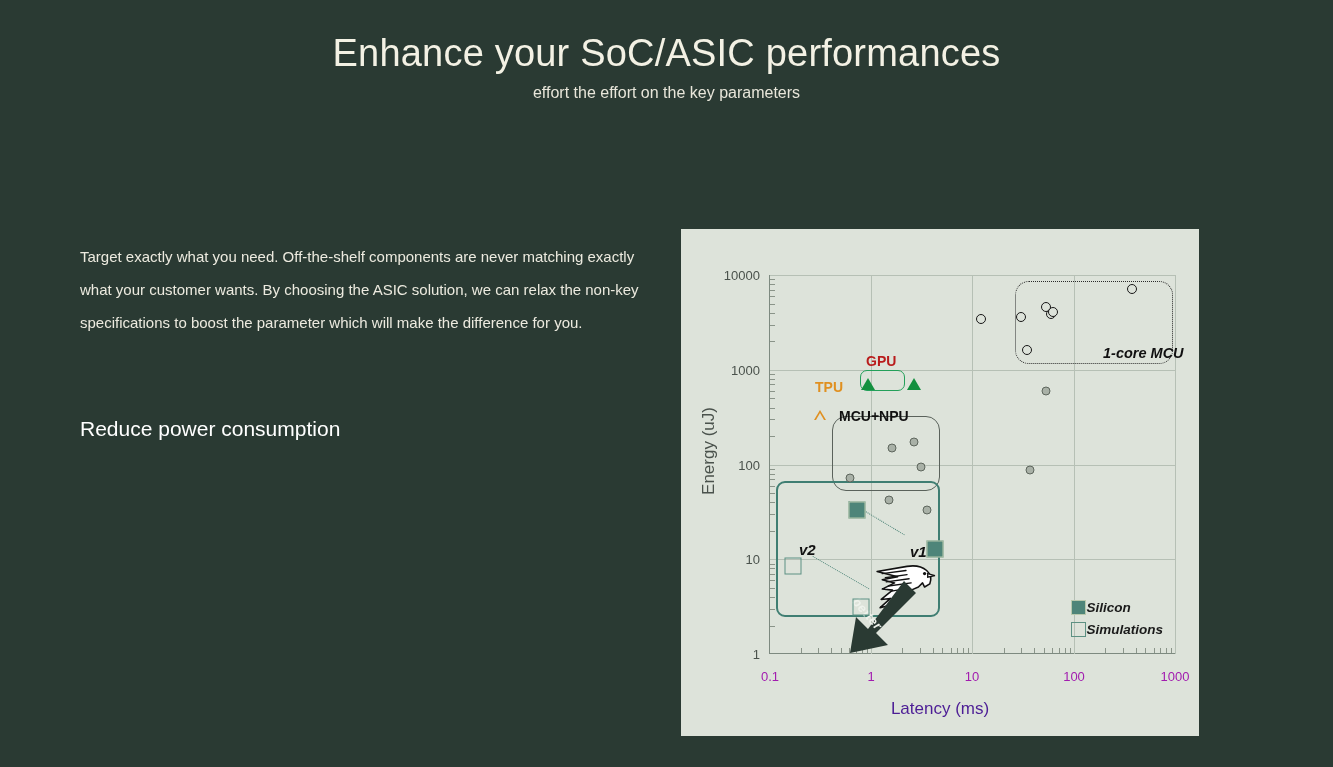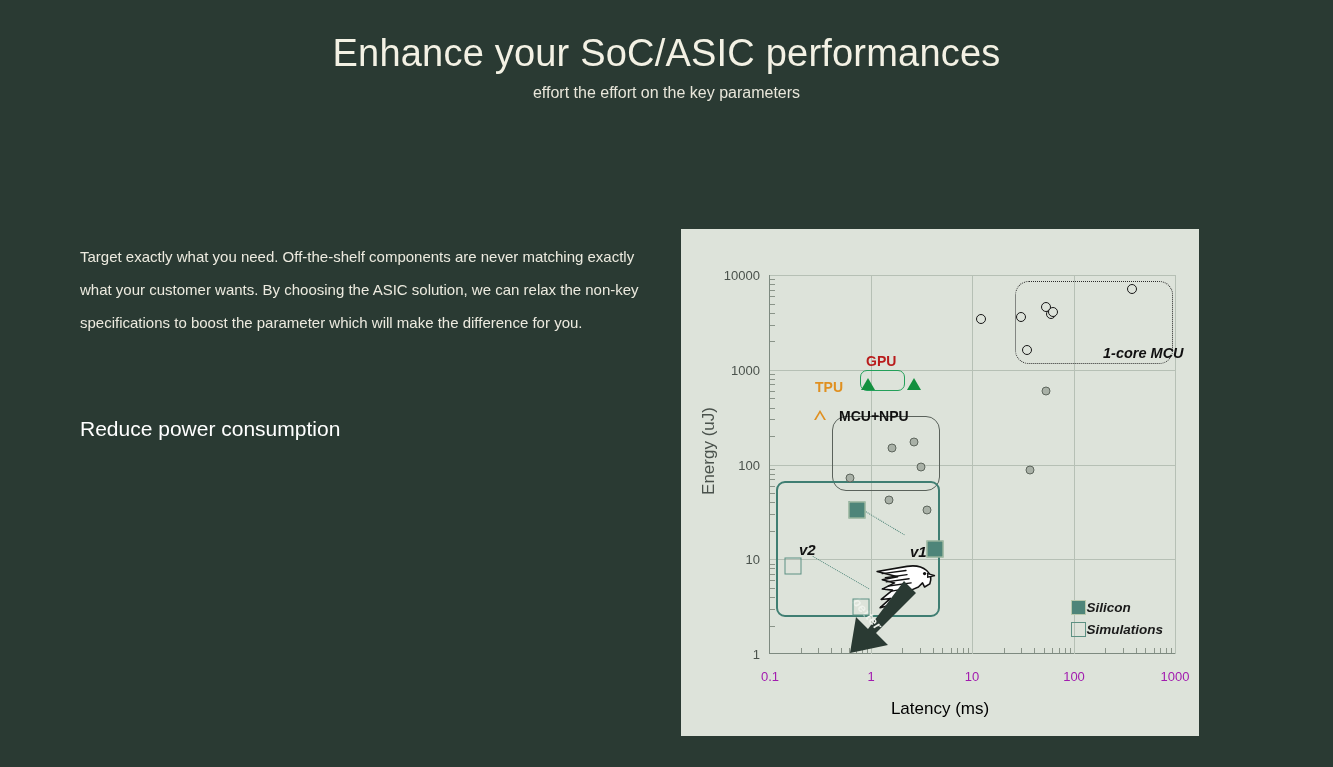--- a/index.html
+++ b/index.html
@@ -73,21 +73,21 @@
 
   .ylabel {
     position: absolute;
     left: -52px; top: 180px;
     width: 160px; text-align: center;
     transform: rotate(-90deg);
     font-size: 17px; color: #4a524c;
   }
   .xlabel {
     position: absolute; left: 0; top: 438px; width: 518px;
-    text-align: center; font-size: 17px; color: #000000;
+    text-align: center; font-size: 17px; color: #4c1d95;
   }
 
   .plot {
     position: absolute;
     left: 88px; top: 14px;
     width: 406px; height: 379px;
     border-left: 1.5px solid #7d8a80;
     border-bottom: 1.5px solid #7d8a80;
   }
   .grid-v, .grid-h {

